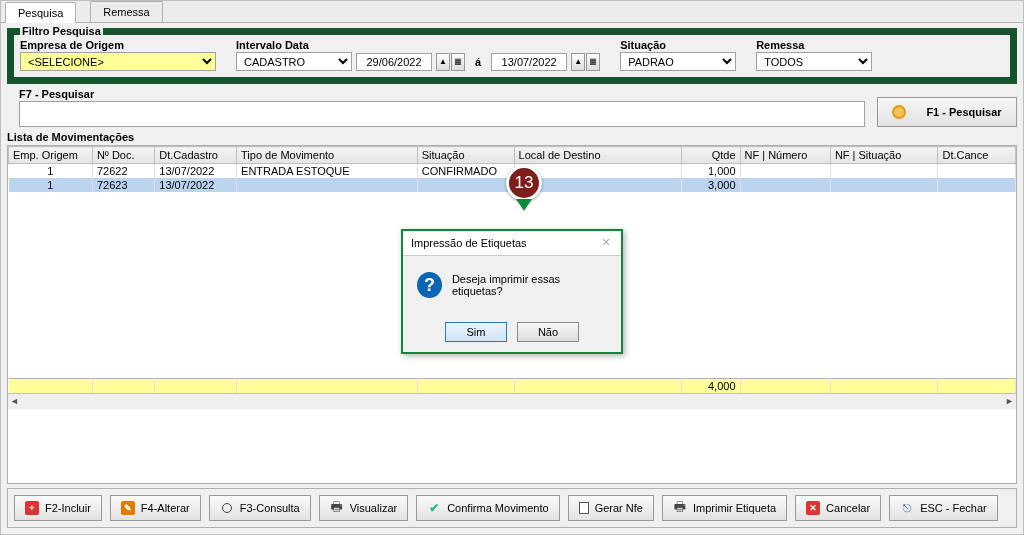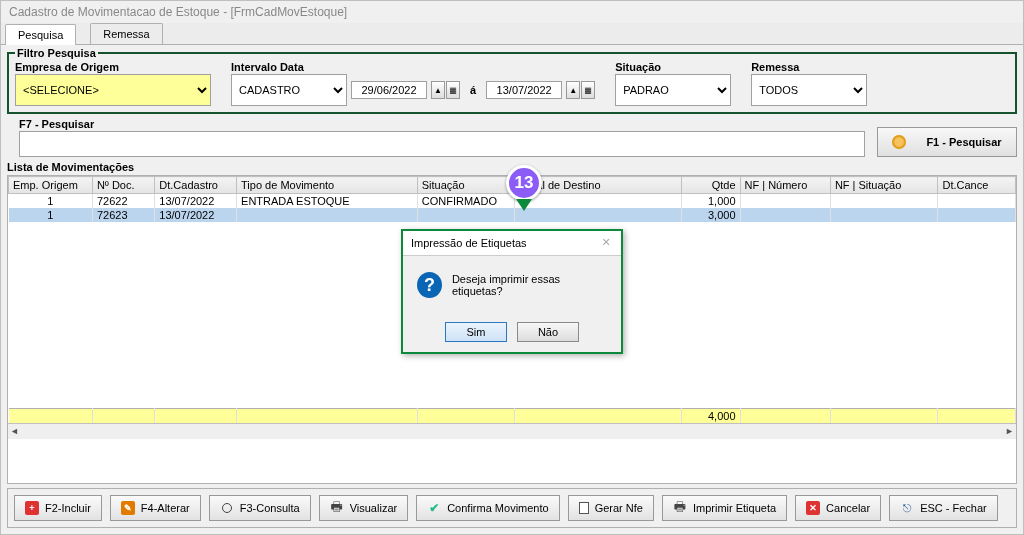--- a/index.html
+++ b/index.html
@@ -5,27 +5,27 @@
   * { box-sizing: border-box; font-family: "Segoe UI", Tahoma, sans-serif; font-size: 11px; }
   body { margin: 0; background: #fff; }
   .window { width: 1024px; height: 535px; border: 1px solid #bfbfbf; background: #f0f0f0; position: relative; display: flex; flex-direction: column; }
   .titlebar { padding: 4px 8px; color: #888; font-size: 12px; }
   .menubar { padding: 0 8px 4px; color: #555; }
   .menubar span { margin-right: 10px; cursor: default; }
   .tabs { display: flex; border-bottom: 1px solid #b0b0b0; background: #ececec; padding-left: 4px; }
   .tab { padding: 4px 12px; border: 1px solid #b0b0b0; border-bottom: none; background: #ececec; margin-right: 14px; border-radius: 2px 2px 0 0; }
   .tab.active { background: #fff; font-weight: normal; position: relative; top: 1px; }
   .content { flex: 1; padding: 2px 6px 6px 6px; background: #f0f0f0; display: flex; flex-direction: column; }
-  fieldset { border: 2px solid #14532d; margin: 0 0 2px 0; padding: 2px 24px 6px 6px; }
+  fieldset { border: 7px solid #14532d; margin: 0 0 2px 0; padding: 2px 24px 6px 6px; }
   legend { font-weight: bold; font-size: 11px; padding: 0 2px; }
   .row { display: flex; gap: 20px; align-items: flex-end; }
   .col { display: flex; flex-direction: column; }
   .lbl-b { font-weight: bold; font-size: 11px; margin-bottom: 1px; }
   select, input[type=text] { border: 1px solid #a0a0a0; padding: 2px 3px; font-size: 11px; background: #fff; }
-  select { height: 32px; }
+  select { height: 19px; }
   .selecione { background: #ffff99; }
   .date-group { display: flex; align-items: center; gap: 4px; }
   .date-input { width: 76px; text-align: center; }
   .date-btn { width: 14px; height: 18px; border: 1px solid #999; background: linear-gradient(#fff,#ddd); display: flex; align-items: center; justify-content: center; font-size: 8px; cursor: pointer; }
   .date-btns { display:flex; gap:1px; }
   .a-sep { padding: 0 6px; font-weight: bold; }
   .search-row { display:flex; gap:12px; align-items:flex-end; margin:2px 0; }
   .pesq-btn { width: 140px; height: 30px; border: 1px solid #999; background: linear-gradient(#f8f8f8,#e0e0e0); font-weight: bold; display:flex; align-items:center; justify-content:center; gap:20px; cursor:pointer; }
   .gear-icon { width:14px; height:14px; border-radius:50%; background: radial-gradient(circle,#f7c35f 40%,#e09a10 60%); position:relative; }
   .list-label { font-weight: bold; margin: 2px 0; }
@@ -55,28 +55,27 @@
   .dialog { position:absolute; left:400px; top:228px; width:222px; border:2px solid #0a8a3a; background:#f0f0f0; box-shadow:2px 2px 6px rgba(0,0,0,0.3); z-index:10; }
   .dlg-title { display:flex; justify-content:space-between; align-items:center; padding:5px 8px; background:#fff; border-bottom:1px solid #ccc; font-size:11px; }
   .dlg-close { width:14px; height:14px; color:#aaa; text-align:center; cursor:pointer; }
   .dlg-body { display:flex; align-items:center; gap:10px; padding:16px 14px; }
   .q-icon { width:26px; height:26px; border-radius:50%; background:#0a66b5; color:#fff; font-weight:bold; font-size:18px; display:flex; align-items:center; justify-content:center; }
   .dlg-btns { display:flex; justify-content:center; gap:10px; padding:8px 0 10px; }
   .dlg-btn { width:62px; height:20px; border:1px solid #8a8a8a; background:linear-gradient(#f8f8f8,#dcdcdc); cursor:pointer; text-align:center; line-height:18px; }
   .dlg-btn.primary { border:1px solid #2a78c0; background:linear-gradient(#eaf3fc,#cfe3f7); }
 
   .pin { position:absolute; left:505px; top:164px; z-index:20; }
-  .pin-circ { width:36px; height:36px; border-radius:50%; background:#8b5cf6; border:3px solid #fff; color:#fff; font-weight:bold; font-size:17px; display:flex; align-items:center; justify-content:center; box-shadow:0 1px 3px rgba(0,0,0,0.4); }
+  .pin-circ { width:36px; height:36px; border-radius:50%; background:#7f1d1d; border:3px solid #fff; color:#fff; font-weight:normal; font-size:17px; display:flex; align-items:center; justify-content:center; box-shadow:0 1px 3px rgba(0,0,0,0.4); }
   .pin-tail { width:0; height:0; border-left:8px solid transparent; border-right:8px solid transparent; border-top:12px solid #0a8a3a; margin:-2px auto 0; }
 </style>
 </head>
 <body>
 
 <div class="window">
-  <div class="titlebar">Cadastro de Movimentacao de Estoque - [FrmCadMovEstoque]</div>
   <div class="tabs">
     <div class="tab active">Pesquisa</div>
     <div class="tab">Remessa</div>
   </div>
 
   <div class="content">
     <fieldset>
       <legend>Filtro Pesquisa</legend>
       <div class="row">
         <div class="col">

